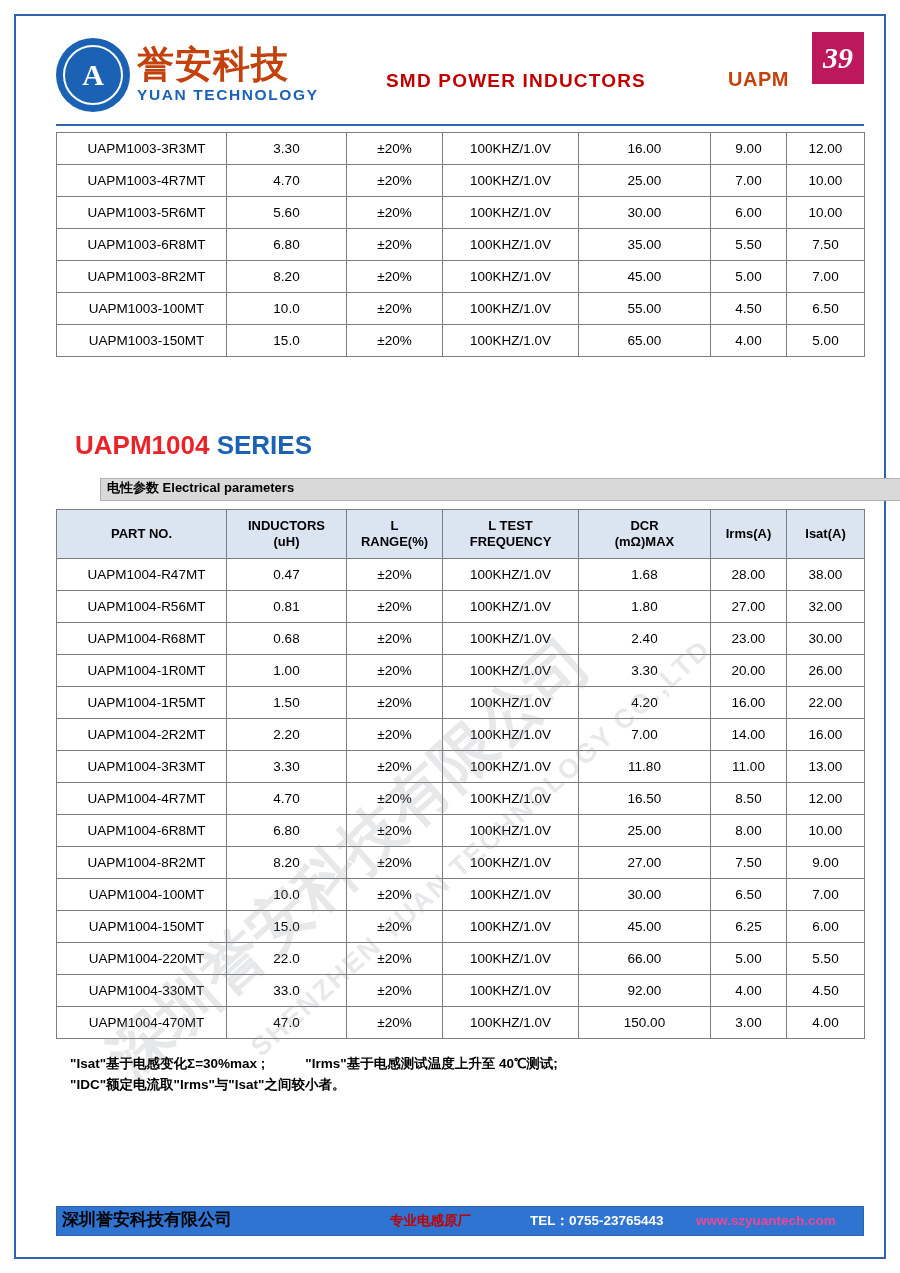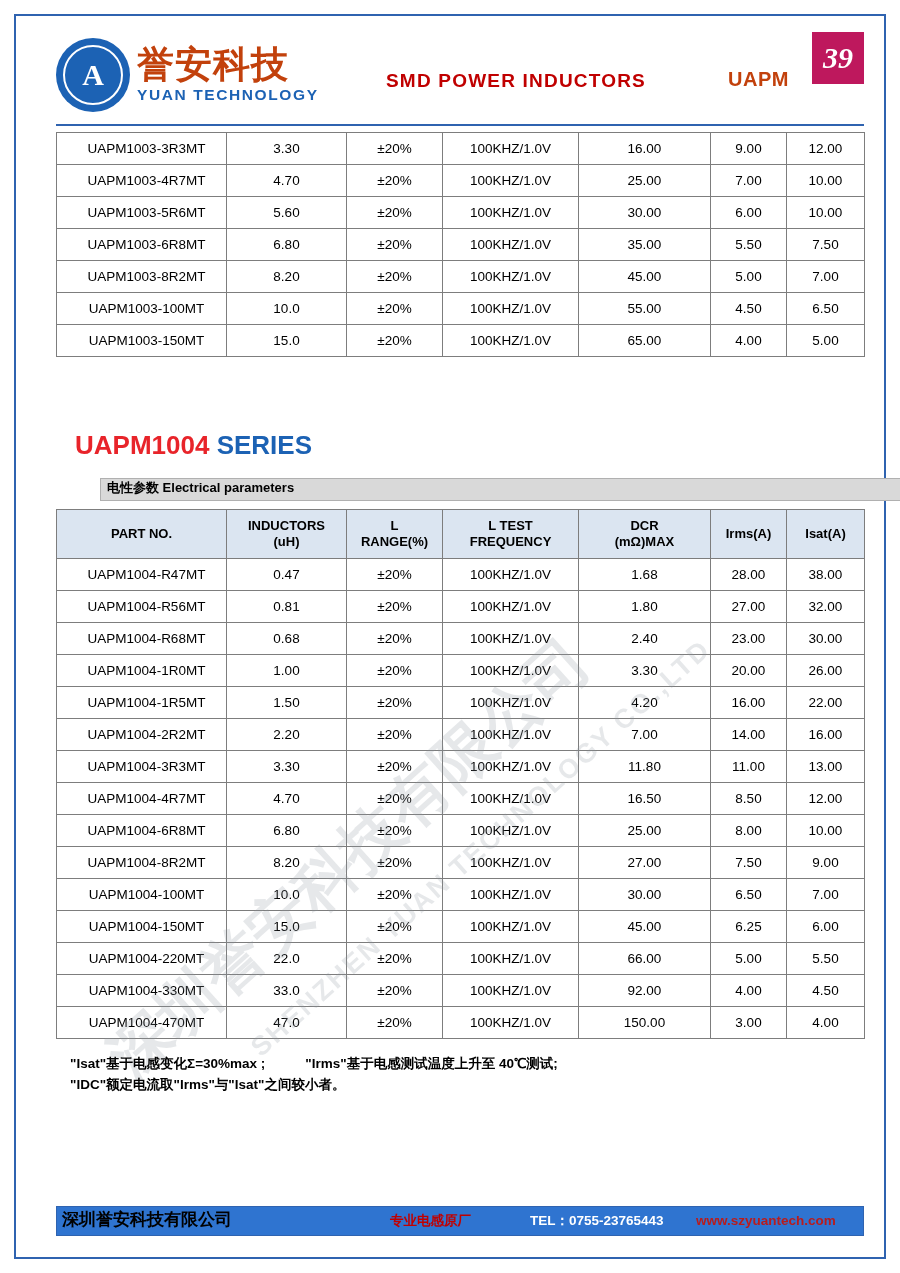--- a/index.html
+++ b/index.html
@@ -307,21 +307,21 @@
     color: #ffffff;
     z-index: 7;
     line-height: 30px;
   }
   .footer-web {
     position: absolute;
     left: 676px;
     top: 1186px;
     font-size: 13.5px;
     font-weight: bold;
-    color: #b91c1c;
+    color: #ec4899;
     z-index: 7;
     line-height: 30px;
   }
 </style>
 </head>
 <body>
 
 <div class="page-border"></div>
 
 <div class="page-inner">

